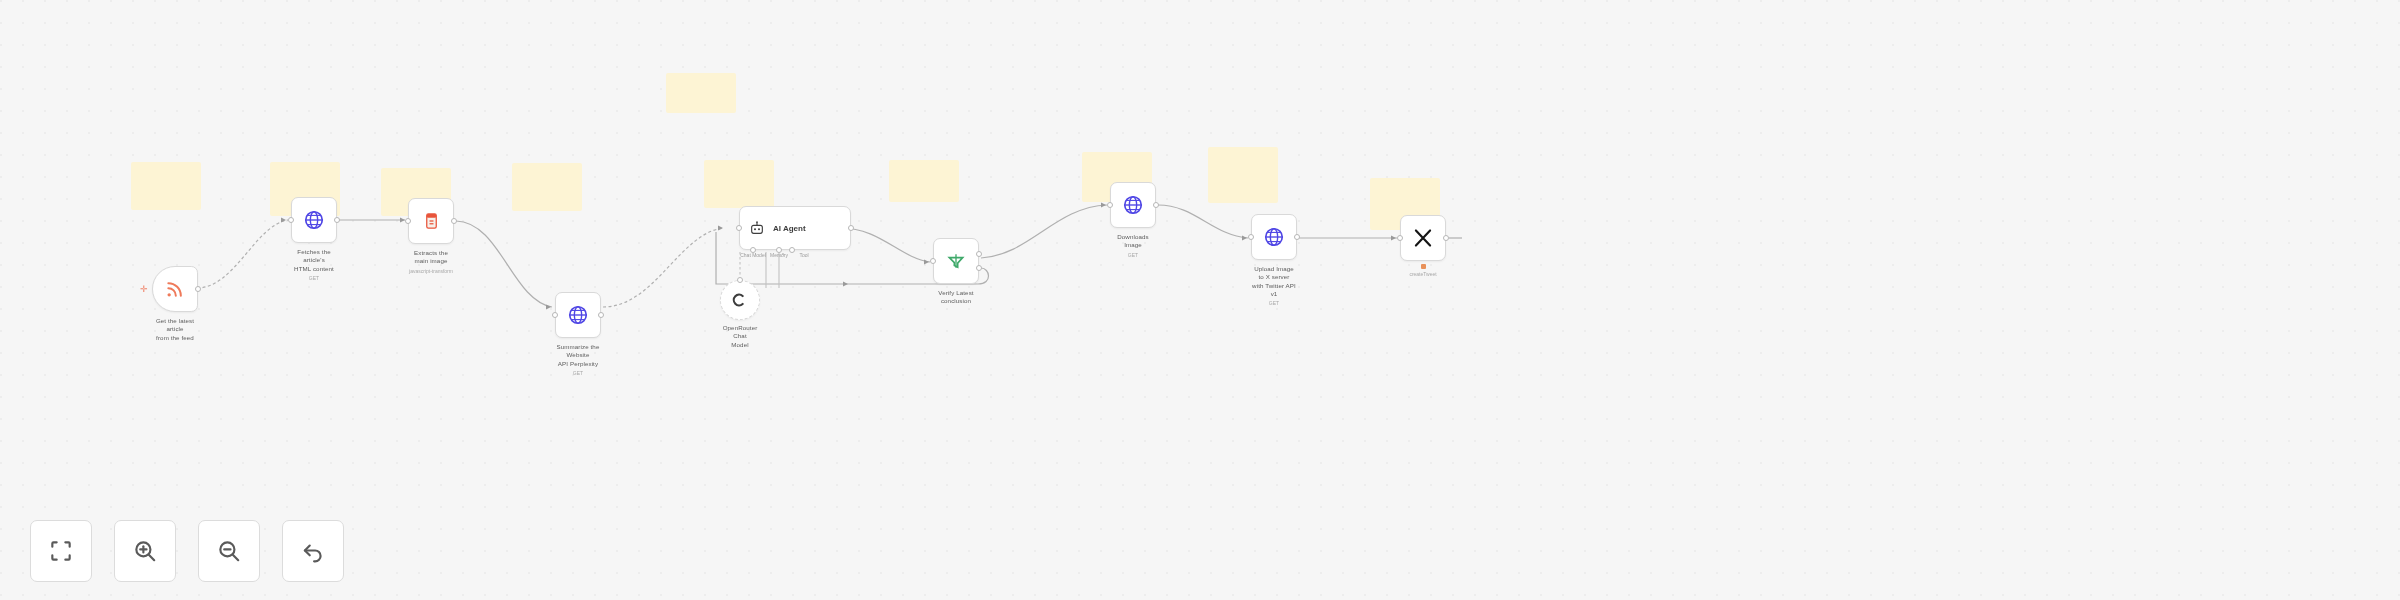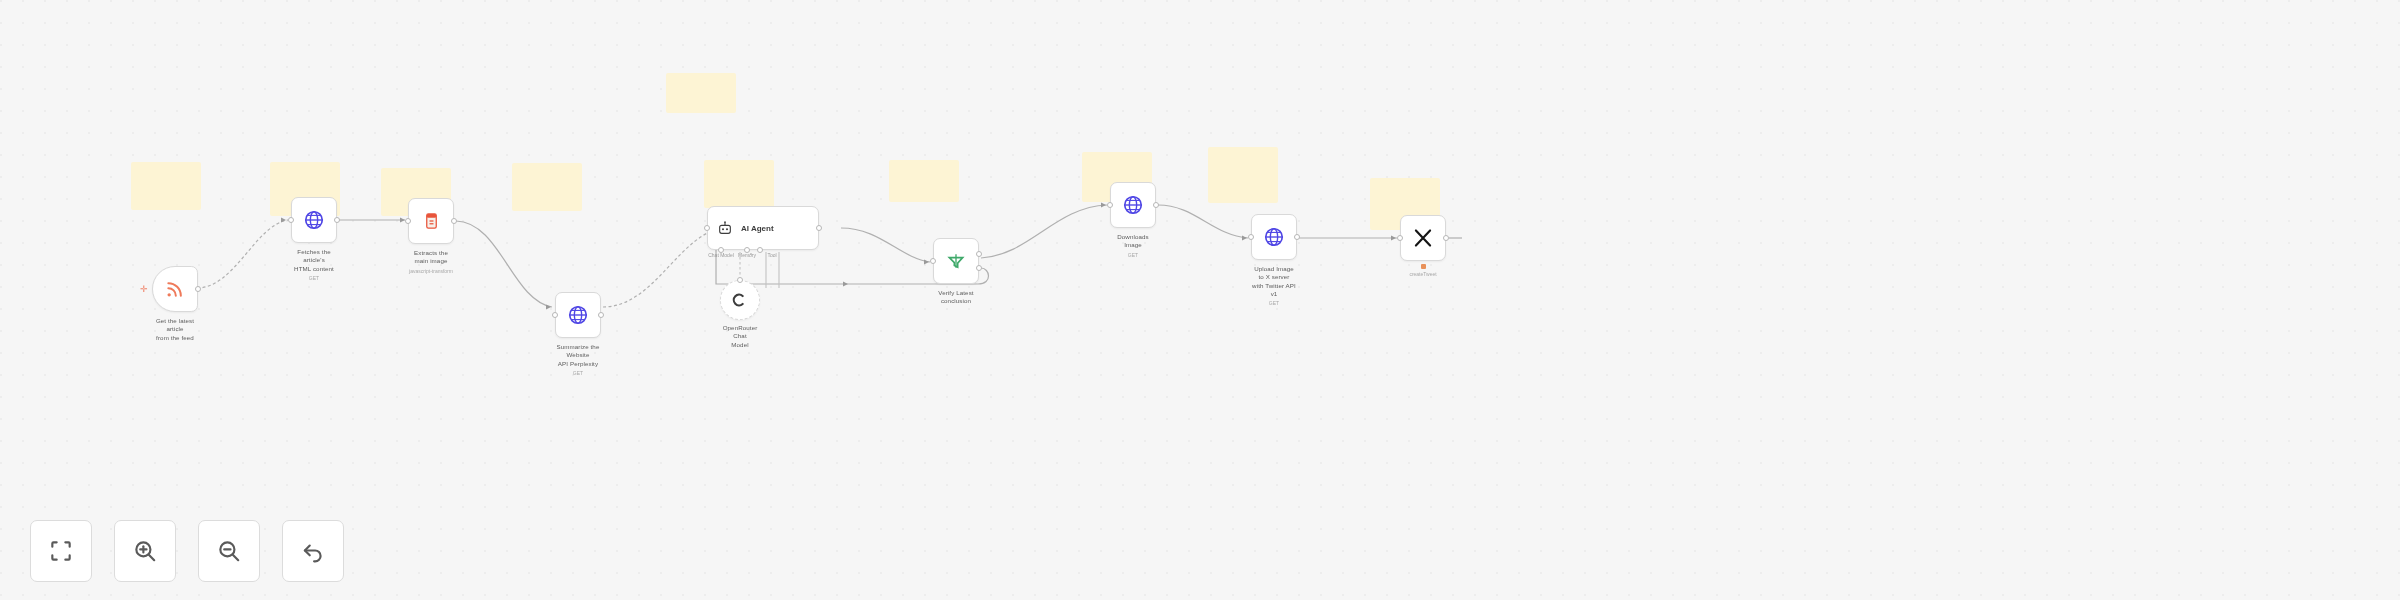--- a/index.html
+++ b/index.html
@@ -299,21 +299,21 @@
         <line x1="4.4" y1="7" x2="19.6" y2="7" stroke="#4f46e5" stroke-width="1.2"></line>
         <line x1="4.4" y1="17" x2="19.6" y2="17" stroke="#4f46e5" stroke-width="1.2"></line>
       </svg>
       <span class="port out"></span>
     </div>
     <div class="node-label" style="white-space:pre-line;">Summarize the Website
 API Perplexity</div>
     <div class="node-sublabel">GET</div>
   </div>
 
-  <div class="node" style="left:706px;top:206px;width:114px;">
+  <div class="node" style="left:738px;top:206px;width:114px;">
     <div class="node-box wide">
       <span class="port in"></span>
       <svg width="16" height="16" viewBox="0 0 24 24">
         <rect x="4" y="8" width="16" height="12" rx="3" fill="none" stroke="#3d3d3d" stroke-width="1.7"></rect>
         <circle cx="9" cy="14" r="1.5" fill="#3d3d3d"></circle>
         <circle cx="15" cy="14" r="1.5" fill="#3d3d3d"></circle>
         <line x1="12" y1="4" x2="12" y2="8" stroke="#3d3d3d" stroke-width="1.7"></line>
         <circle cx="12" cy="3.2" r="1.3" fill="#3d3d3d"></circle>
       </svg>
       <span class="agent-title">AI Agent</span>

